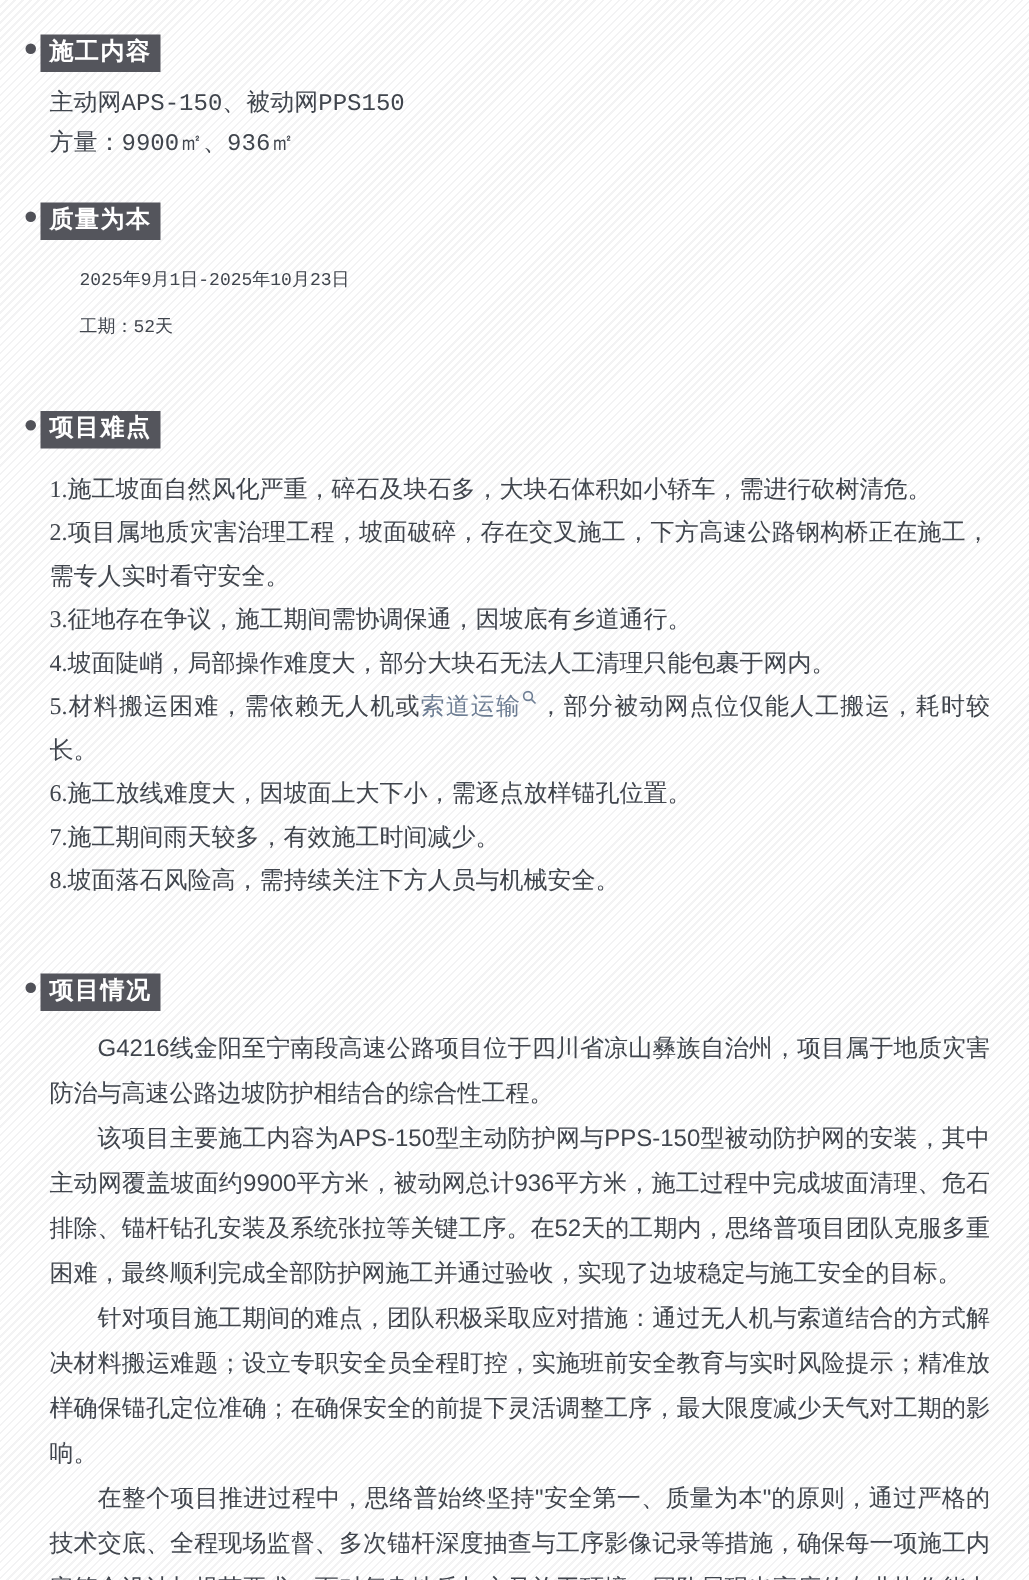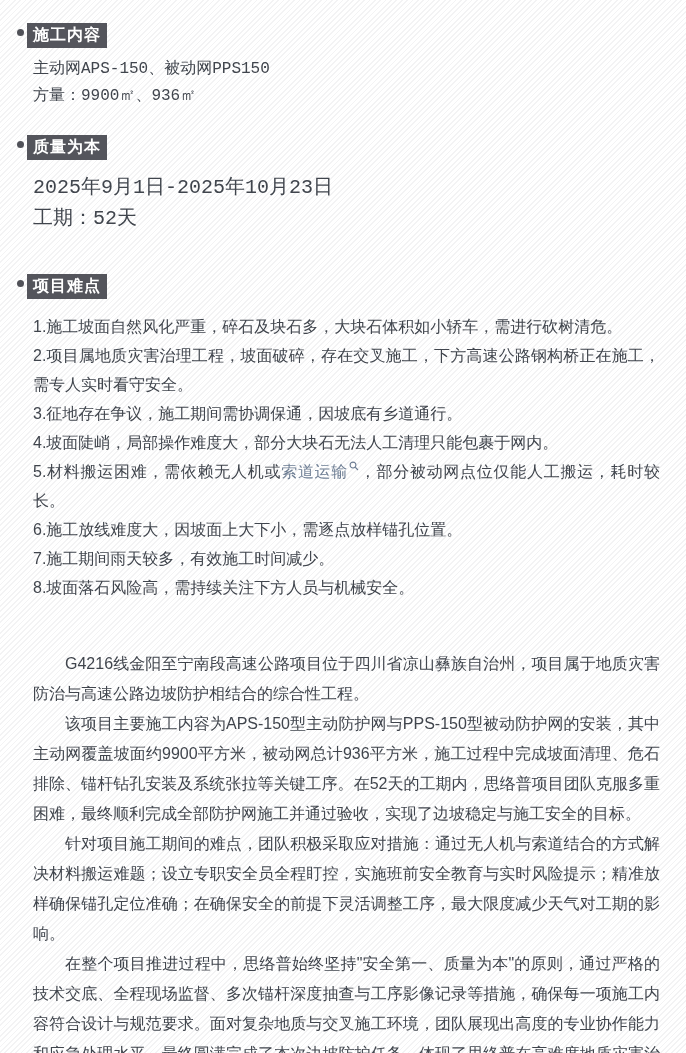--- a/index.html
+++ b/index.html
@@ -42,24 +42,24 @@
     padding:4px 6px 5px 6px;
     letter-spacing:1px;
   }
   .sec-body{margin-left:16px;font-family:Liberation Mono, monospace;}
   
   .sec-construction .sec-body{margin-top:8px;}
   .sec-construction .line{font-size:16px;line-height:27px;}
   
   .sec-schedule{margin-top:25px;}
   .sec-schedule .sec-body{margin-top:12px;}
-  .sec-schedule .line{font-size:20px;line-height:31px;}
+  .sec-schedule .line{font-size:12px;line-height:31px;margin-left:20px;}
   
   .sec-difficulties{margin-top:40px;}
-  .difficulty-list{margin:13px 0 0 16px;}
+  .difficulty-list{margin:13px 0 0 16px;font-family:Liberation Serif, serif;}
   .difficulty-list .item{
     font-size:16px;
     line-height:29px;
     text-align:justify;
   }
   
   .sec-overview{margin-top:47px;}
   .overview-paragraphs{margin:11px 0 0 16px;}
   .overview-paragraphs p{
     margin:0;
@@ -124,20 +124,24 @@
                 <circle cx="4.8" cy="4.8" r="3.5" fill="none" stroke="currentColor" stroke-width="1.3"></circle>
                 <line x1="7.5" y1="7.5" x2="10.8" y2="10.8" stroke="currentColor" stroke-width="1.3"></line>
               </svg></sup></a><span>，部分被动网点位仅能人工搬运，耗时较长。</span></div>
       <div class="item">6.施工放线难度大，因坡面上大下小，需逐点放样锚孔位置。</div>
       <div class="item">7.施工期间雨天较多，有效施工时间减少。</div>
       <div class="item">8.坡面落石风险高，需持续关注下方人员与机械安全。</div>
     </div>
   </section>
 
   <section class="sec-overview">
+    <div class="sec-header">
+      <span class="bullet"></span>
+      <span class="badge">项目情况</span>
+    </div>
     <div class="overview-paragraphs">
       <p>G4216线金阳至宁南段高速公路项目位于四川省凉山彝族自治州，项目属于地质灾害防治与高速公路边坡防护相结合的综合性工程。</p>
       <p>该项目主要施工内容为APS-150型主动防护网与PPS-150型被动防护网的安装，其中主动网覆盖坡面约9900平方米，被动网总计936平方米，施工过程中完成坡面清理、危石排除、锚杆钻孔安装及系统张拉等关键工序。在52天的工期内，思络普项目团队克服多重困难，最终顺利完成全部防护网施工并通过验收，实现了边坡稳定与施工安全的目标。</p>
       <p>针对项目施工期间的难点，团队积极采取应对措施：通过无人机与索道结合的方式解决材料搬运难题；设立专职安全员全程盯控，实施班前安全教育与实时风险提示；精准放样确保锚孔定位准确；在确保安全的前提下灵活调整工序，最大限度减少天气对工期的影响。</p>
       <p>在整个项目推进过程中，思络普始终坚持"安全第一、质量为本"的原则，通过严格的技术交底、全程现场监督、多次锚杆深度抽查与工序影像记录等措施，确保每一项施工内容符合设计与规范要求。面对复杂地质与交叉施工环境，团队展现出高度的专业协作能力和应急处理水平，最终圆满完成了本次边坡防护任务，体现了思络普在高难度地质灾害治理项目中的技术实力与责任担当。</p>
     </div>
   </section>
 
 </div>
 

